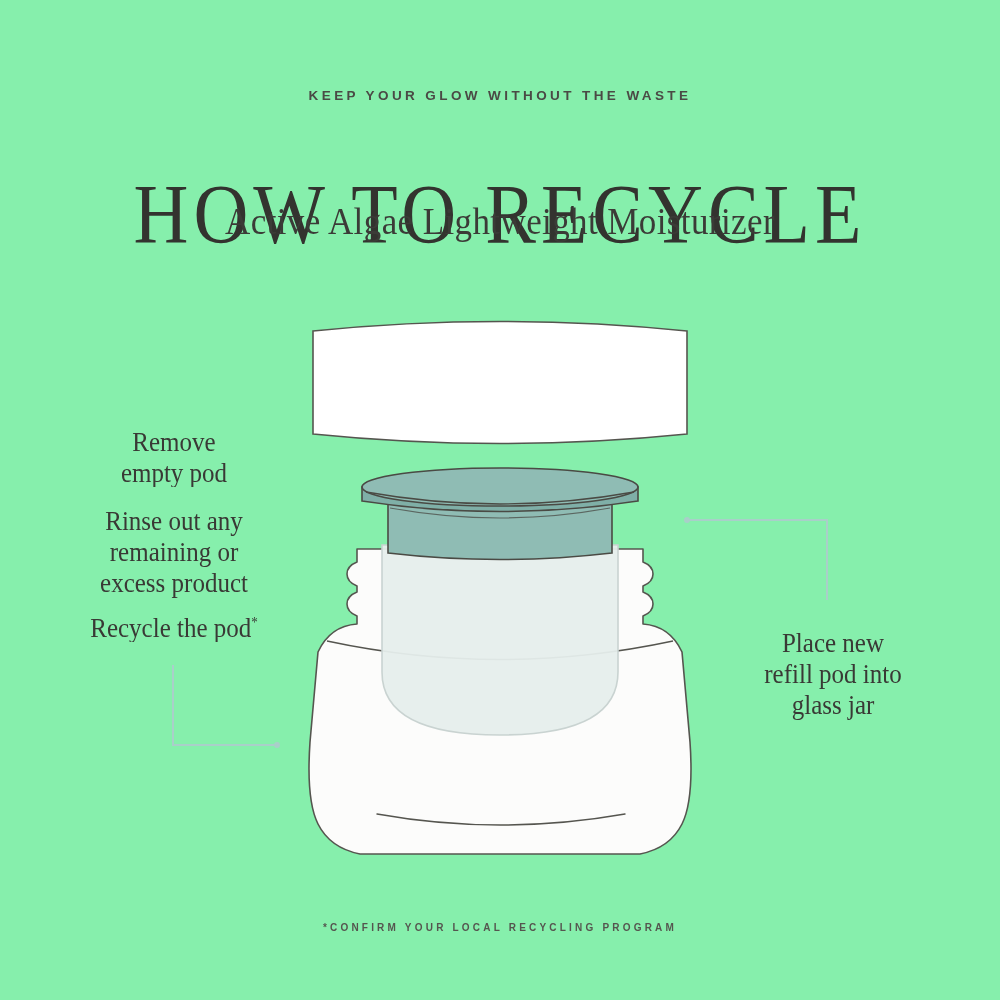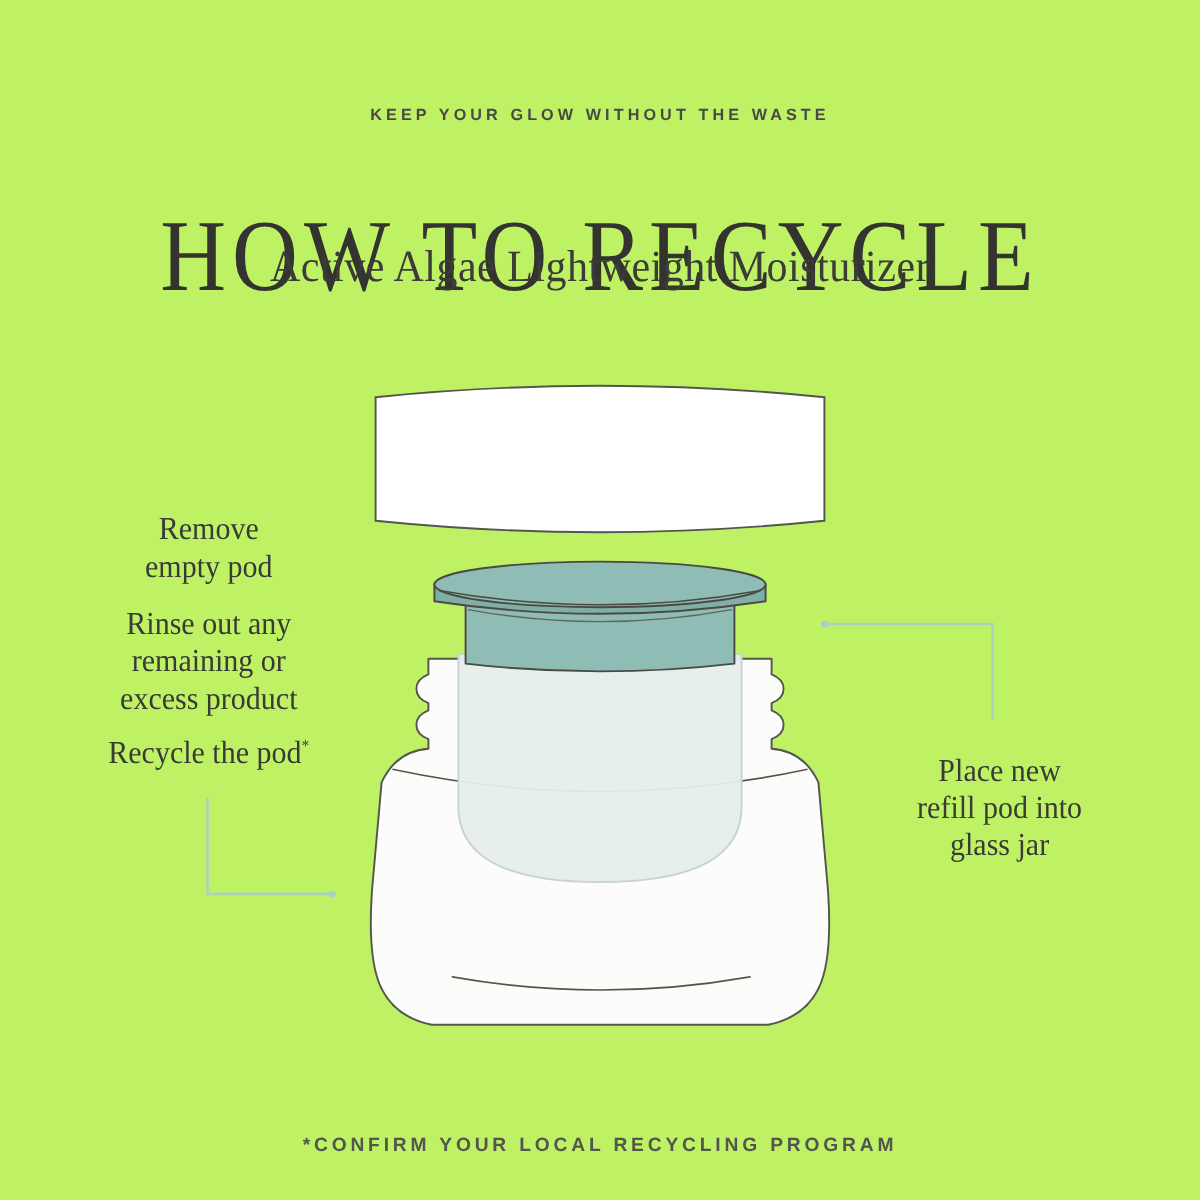--- a/index.html
+++ b/index.html
@@ -83,45 +83,45 @@
     line-height: 0;
   }
   #label-remove   { left: 44px;  top: 426px; width: 260px; }
   #label-rinse    { left: 44px;  top: 505px; width: 260px; }
   #label-recycle  { left: 44px;  top: 612px; width: 260px; }
   #label-place    { left: 718px; top: 627px; width: 230px; }
 
   
   .footnote {
     position: absolute;
-    top: 946px;
+    top: 922px;
     left: 0;
     width: 1000px;
     text-align: center;
     font-family: "Liberation Sans", "DejaVu Sans", sans-serif;
-    font-size: 16px;
+    font-size: 10px;
     letter-spacing: 3.2px;
     font-weight: 600;
     color: #55554f;
     text-transform: uppercase;
   }
 
   
   #illustration {
     position: absolute;
     left: 0;
     top: 0;
     width: 1000px;
     height: 1000px;
   }
 </style>
 </head>
 <body style="background: rgb(244, 244, 239);">
 
-<div id="poster" style="background: #bef264;">
+<div id="poster" style="background: #86efac;">
 
   <svg id="illustration" viewBox="0 0 1000 1000" aria-hidden="true">
 
     <g>
       <path fill="#FCFCFB" stroke="#55554F" stroke-width="1.6" stroke-linejoin="round" d="M357,549
                L357,562 Q347,566 347,574 Q347,582 357,586
                L357,592 Q347,596 347,604 Q347,612 357,616
                L357,624
                Q330,626 318,652
                L310,742

